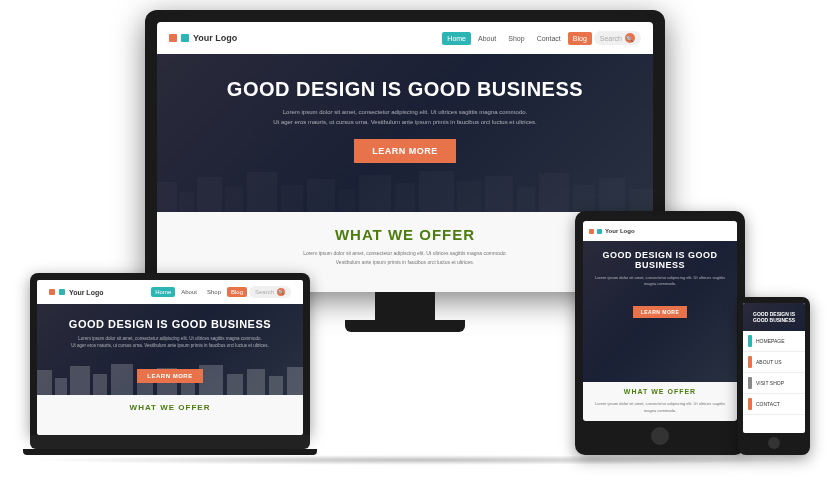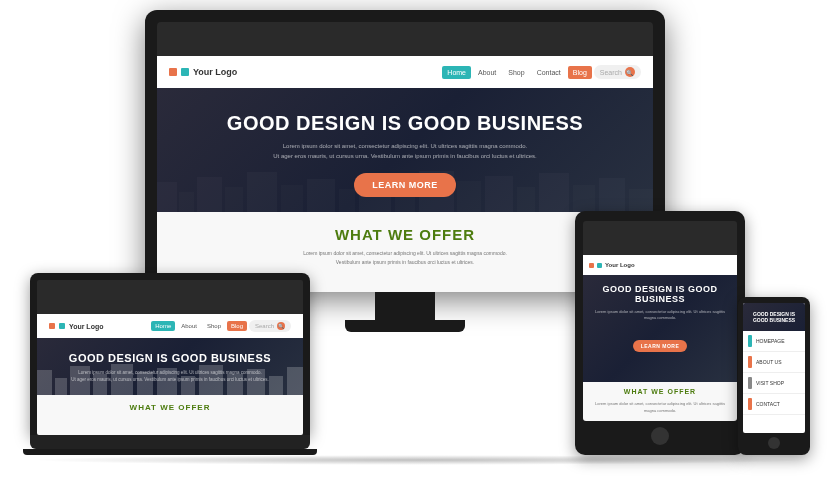--- a/index.html
+++ b/index.html
@@ -148,21 +148,20 @@
       margin: 4px auto 0;
     }
 
     
     .site-nav {
       background: #fff;
       display: flex;
       align-items: center;
       padding: 6px 12px;
       height: 32px;
-      margin-top: 34px;
     }
     .site-logo {
       display: flex;
       align-items: center;
       gap: 4px;
       font-size: 9px;
       font-weight: bold;
       color: #333;
     }
     .logo-sq-orange { width: 8px; height: 8px; background: #e8734a; border-radius: 1px; }
@@ -246,21 +245,21 @@
       margin-bottom: 12px;
       position: relative;
       z-index: 1;
     }
     .hero-btn {
       background: #e8734a;
       color: #fff;
       font-size: 8px;
       font-weight: bold;
       padding: 6px 16px;
-      border-radius: 12px;
+      border-radius: 0;
       display: inline-block;
       text-transform: uppercase;
       letter-spacing: 0.5px;
       position: relative;
       z-index: 1;
     }
 
     
     .site-offer {
       background: #f8f8f8;

